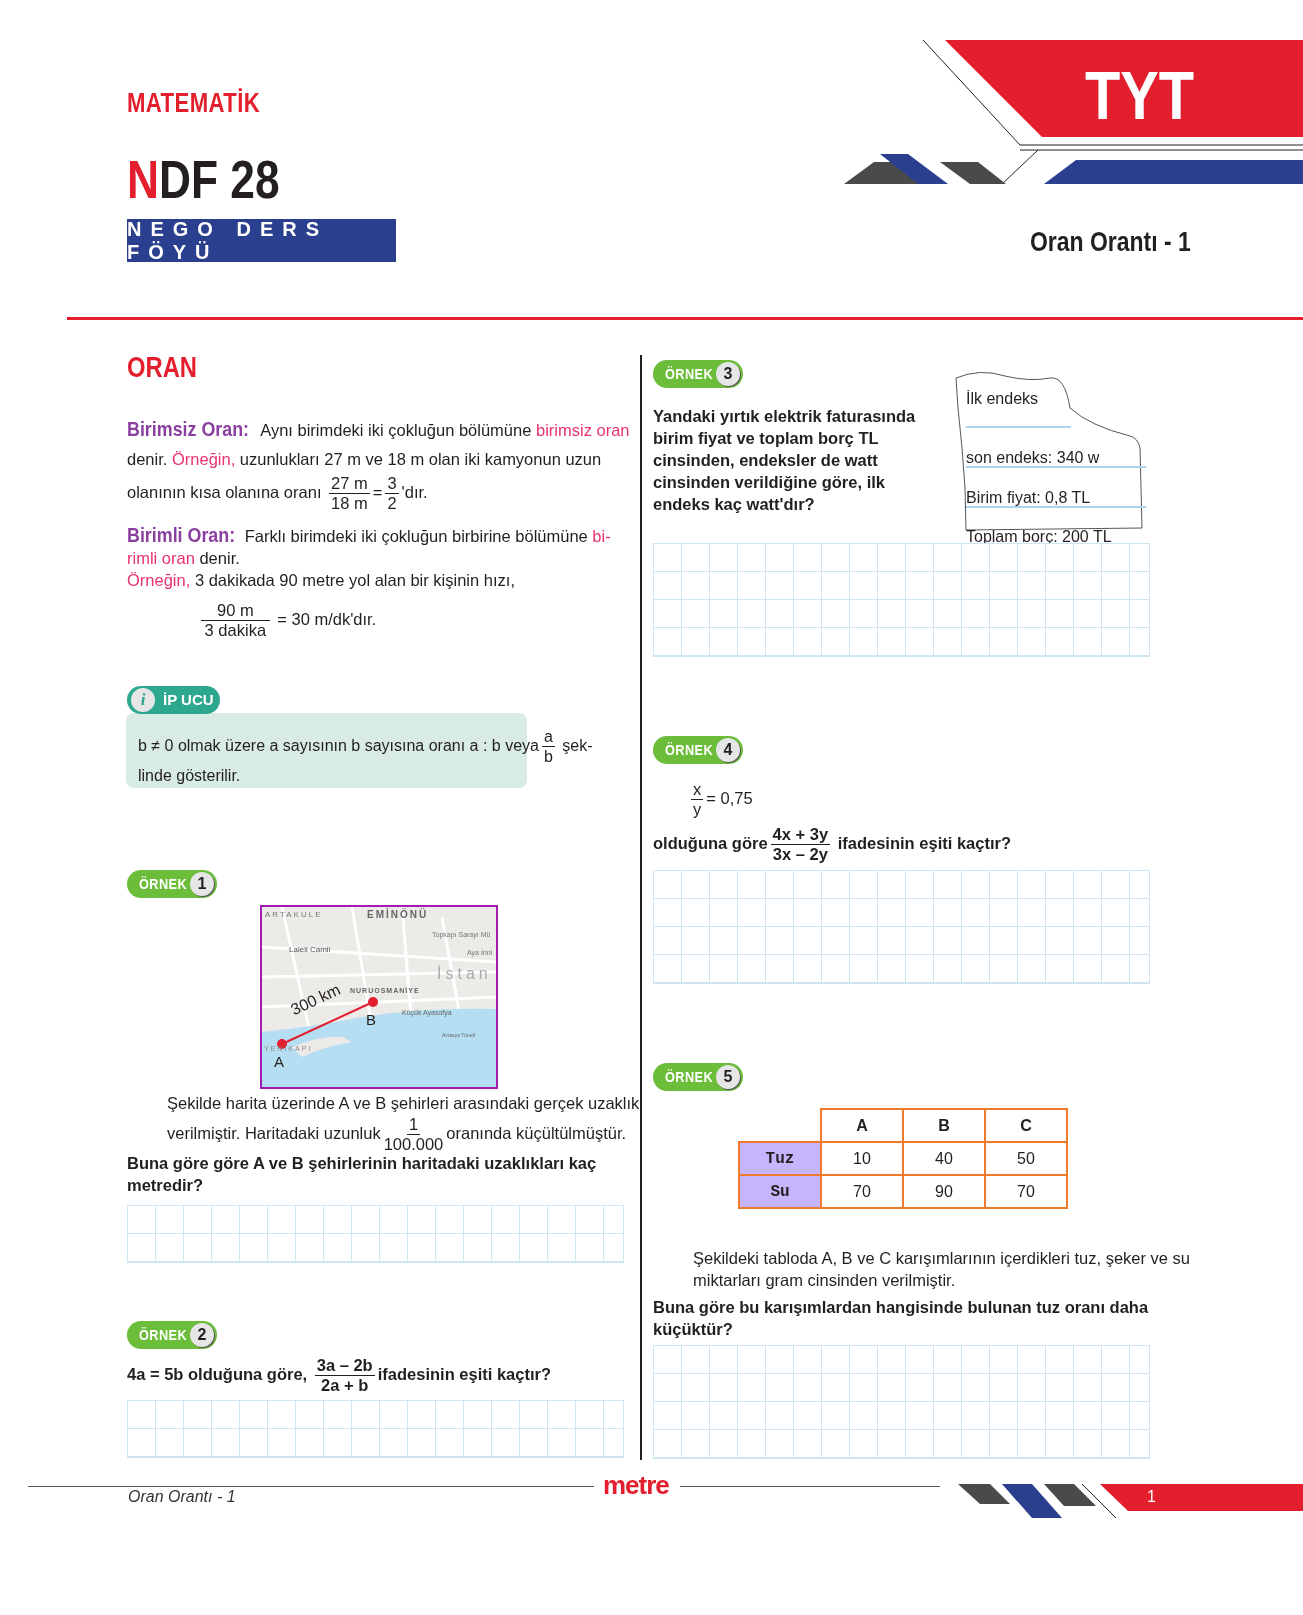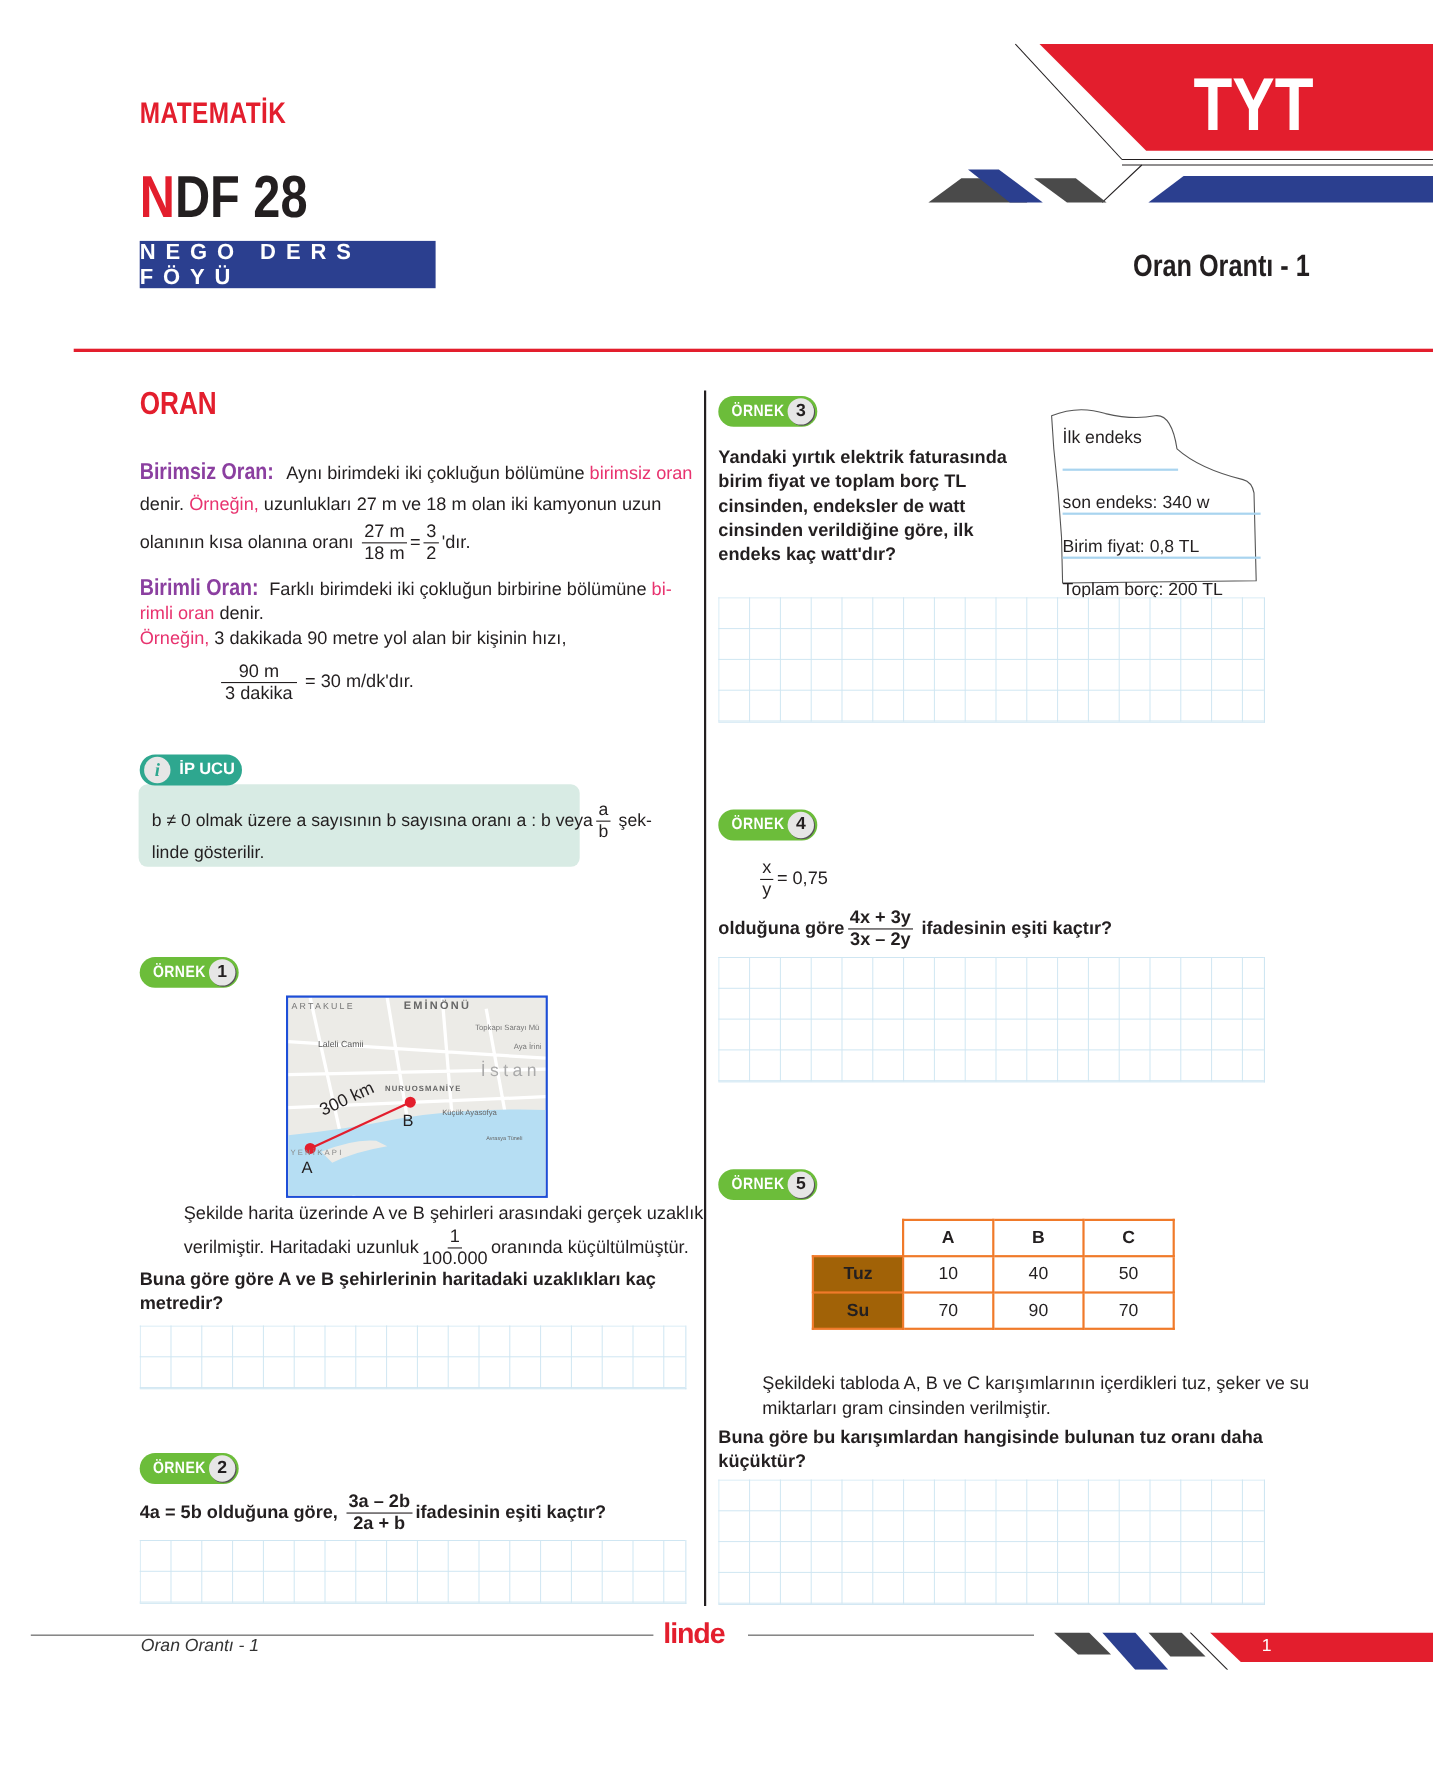--- a/index.html
+++ b/index.html
@@ -22,25 +22,25 @@
   .frac .num { border-bottom:1px solid #231f20; padding:0 2px; }
   .tip-badge { left:127px; top:686px; height:28px; width:93px; background:#2ea78f; border-radius:14px; color:#fff; font-weight:bold; font-size:15px; }
   .tip-box { left:126px; top:713px; width:401px; height:75px; background:#d8ebe4; border-radius:8px; font-size:16px; }
   .badge { height:28px; width:90px; background:#6cbd3a; border-radius:14px; color:#fff; font-weight:bold; font-size:15px; }
   .badge .lbl { position:absolute; left:12px; top:5px; transform:scaleX(0.85); transform-origin:left; letter-spacing:0.5px; }
   .badge .numc { position:absolute; right:3px; top:2px; width:24px; height:24px; border-radius:12px; background:#e6e6e6; color:#231f20; font-size:16px; text-align:center; line-height:24px; box-shadow:1px 1px 0 #555; }
   .grid { background-color:#fff; background-image:linear-gradient(#cfe6f2 1px, transparent 1px), linear-gradient(90deg, #cfe6f2 1px, transparent 1px); background-size:28px 28px; border-right:1px solid #cfe6f2; border-bottom:1px solid #cfe6f2; }
   .q-text { font-size:16.5px; line-height:23px;margin-left:40px; }
   .q-bold { font-weight:bold; font-size:16.5px; line-height:22px; }
   
-  .map { left:260px; top:905px; width:234px; height:180px; border:2px solid #1d4ed8; background:#ecebe7; overflow:hidden; }
+  .map { left:260px; top:905px; width:234px; height:180px; border:2px solid #a21caf; background:#ecebe7; overflow:hidden; }
   
   table.mix { border-collapse:collapse; font-size:16px; }
   table.mix td { border:2px solid #f07a2a; width:78px; height:29px; text-align:center; }
-  table.mix td.rh { background:#a16207; font-weight:bold; }
+  table.mix td.rh { background:#c4b5fd; font-weight:bold;font-family:Liberation Mono, monospace; }
   table.mix td.empty { border:none; }
   table.mix td.ch { font-weight:bold; }
   
   .foot-rule { left:28px; top:1486px; width:566px; height:1px; background:#555; }
   .foot-rule2 { left:680px; top:1486px; width:260px; height:1px; background:#555; }
   .foot-title { left:128px; top:1488px; font-style:italic; font-size:16px; color:#333; }
   .page-num { left:1147px; top:1488px; color:#fff; font-size:16px; }
 </style>
 </head>
 <body>
@@ -226,21 +226,21 @@
 </tbody>
   </table>
 <div class="abs q-text" style="left:653px;top:1247px;width:510px;line-height:22px;">Şekildeki tabloda A, B ve C karışımlarının içerdikleri tuz, şeker ve su miktarları gram cinsinden verilmiştir.</div>
 <div class="abs q-bold" style="left:653px;top:1296px;width:505px;">Buna göre bu karışımlardan hangisinde bulunan tuz oranı daha küçüktür?</div>
 <div class="abs grid" style="left:653px;top:1345px;width:496px;height:113px;"></div>
 
 <div class="abs foot-rule"></div>
 <div class="abs foot-rule2"></div>
 <div class="abs foot-title">Oran Orantı - 1</div>
 <div class="abs" style="left:603px;top:1470px;color:#e31e2d;font-weight:bold;font-size:26px;letter-spacing:-1px;">
-  <span>linde</span>
+  <span>metre</span>
 </div>
 <svg class="abs" style="left:950px;top:1484px;" width="353" height="34" viewBox="0 0 353 34">
   <polygon points="8,0 40,0 60,20 30,20" fill="#4a4a4a"></polygon>
   <polygon points="52,0 82,0 112,34 82,34" fill="#2b3f8f"></polygon>
   <polygon points="94,0 124,0 146,22 114,22" fill="#4a4a4a"></polygon>
   <line x1="132" y1="0" x2="166" y2="34" stroke="#231f20" stroke-width="1"></line>
   <polygon points="150,0 353,0 353,27 178,27" fill="#e31e2d"></polygon>
 </svg>
 <div class="abs page-num">1</div>
 

